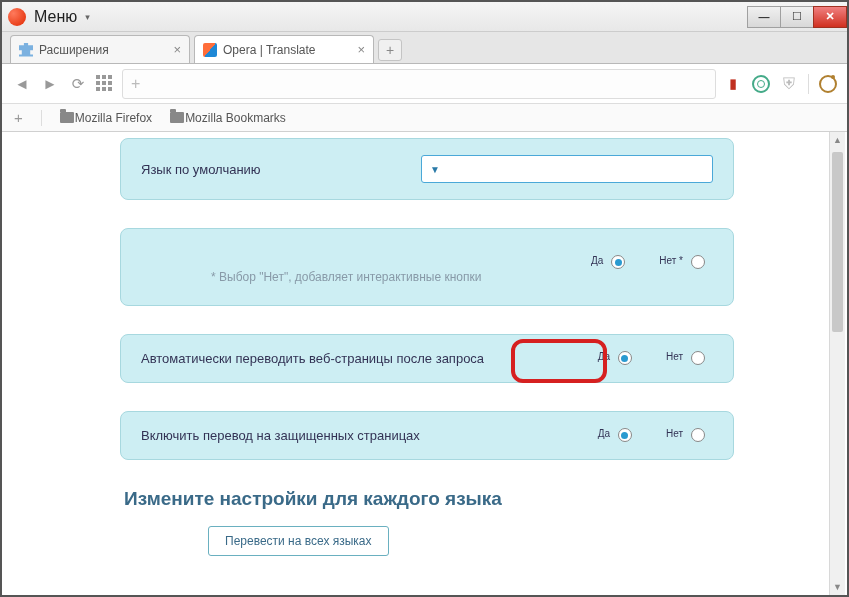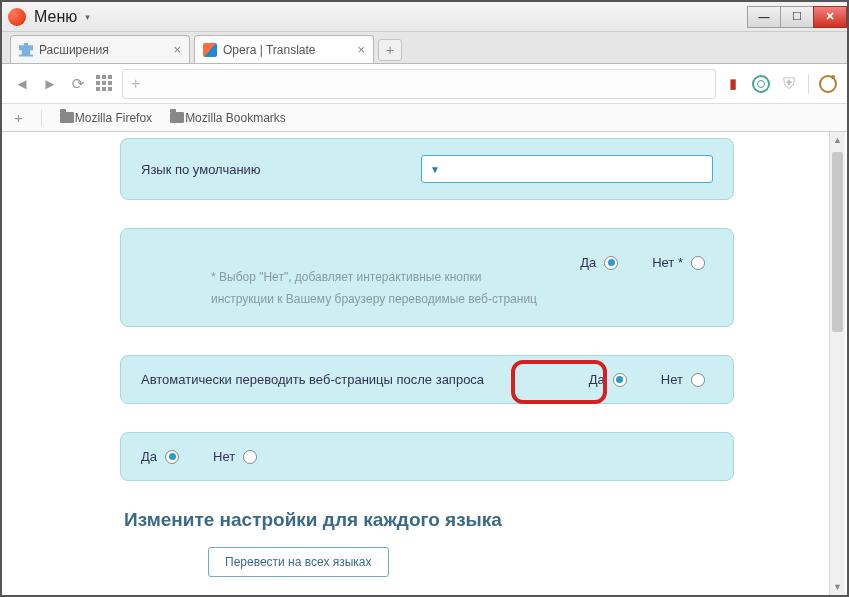--- a/index.html
+++ b/index.html
@@ -63,21 +63,21 @@
 .main-column { margin-left: 102px; width: 614px; }
 .panel { background: #cdeef3; border: 1px solid #a7d8df; border-radius: 8px; padding: 16px 20px; margin-bottom: 28px; position: relative; }
 .panel-row { display: flex; align-items: center; justify-content: space-between; }
 .panel-label { color: #335; font-size: 13px; }
 .dropdown { width: 292px; height: 28px; background: #fff; border: 1px solid #4aa8d8; border-radius: 3px; display: flex; align-items: center; justify-content: space-between; padding: 0 8px; color: #2a7aa8; font-size: 12px; }
 .dd-arrow { color: #2a7aa8; font-size: 10px; }
 
 .panel2 .sub { margin-top: 10px; color: #889aa8; font-size: 12px; text-align: right; padding-right: 10px; line-height: 1.8; }
 
 .radio-group { display: flex; gap: 34px; align-items: center; }
-.radio-item { display: flex; align-items: center; gap: 8px; color: #335; font-size: 13px; }
+.radio-item { display: flex; align-items: flex-start; gap: 8px; color: #335; font-size: 10px; }
 .radio { width: 14px; height: 14px; border: 1px solid #888; border-radius: 50%; background: #fff; display: inline-flex; align-items: center; justify-content: center; }
 .radio.checked::after { content: ""; width: 7px; height: 7px; background: #2a9ad0; border-radius: 50%; }
 
 .highlight-box { position: absolute; border: 4px solid #d62020; border-radius: 12px; }
 
 .section-title { color: #3a6a88; font-weight: bold; font-size: 19px; margin: 10px 0 16px 4px; }
 .btn-row { display: flex; gap: 20px; padding: 0 0 22px 88px; }
 .out-btn { height: 30px; padding: 0 16px; border: 1px solid #6ab0c0; border-radius: 3px; background: #fff; color: #3a6a88; font-size: 12px; display: flex; align-items: center; }
 </style>
 </head>
@@ -159,21 +159,20 @@
         <div class="dropdown">
           <span class="dd-arrow">▼</span>
         </div>
       </div>
     </div>
 
     <div class="panel panel2">
       <div style="display:flex; justify-content:space-between; margin-top:12px; align-items:flex-start;">
         <div class="sub" style="text-align:left; flex:1;">
           <div style="padding-left:70px">* Выбор "Нет", добавляет интерактивные кнопки</div>
-          <div style="padding-left:70px">инструкции к Вашему браузеру переводимые веб-страниц</div>
         </div>
         <div class="radio-group" style="margin-top:-2px; margin-right:8px;">
           <label class="radio-item">
             <span>Да</span>
             <span class="radio checked"></span>
           </label>
           <label class="radio-item">
             <span>Нет *</span>
             <span class="radio"></span>
           </label>
@@ -193,20 +192,21 @@
             <span>Нет</span>
             <span class="radio"></span>
           </label>
         </div>
       </div>
       <div class="highlight-box" style="left:390px; top:4px; width:96px; height:44px;"></div>
     </div>
 
     <div class="panel">
       <div class="panel-row">
+        <span class="panel-label">Включить перевод на защищенных страницах</span>
         <div class="radio-group" style="margin-right:8px;">
           <label class="radio-item">
             <span>Да</span>
             <span class="radio checked"></span>
           </label>
           <label class="radio-item">
             <span>Нет</span>
             <span class="radio"></span>
           </label>
         </div>

